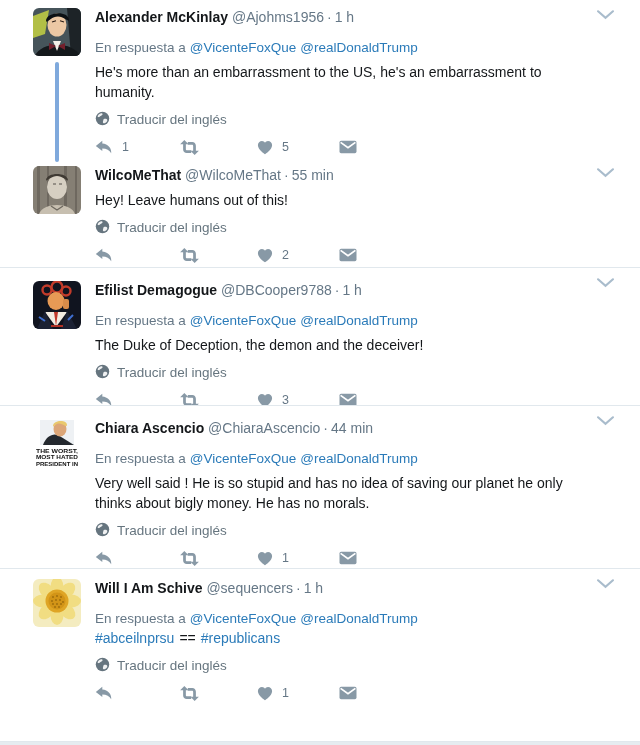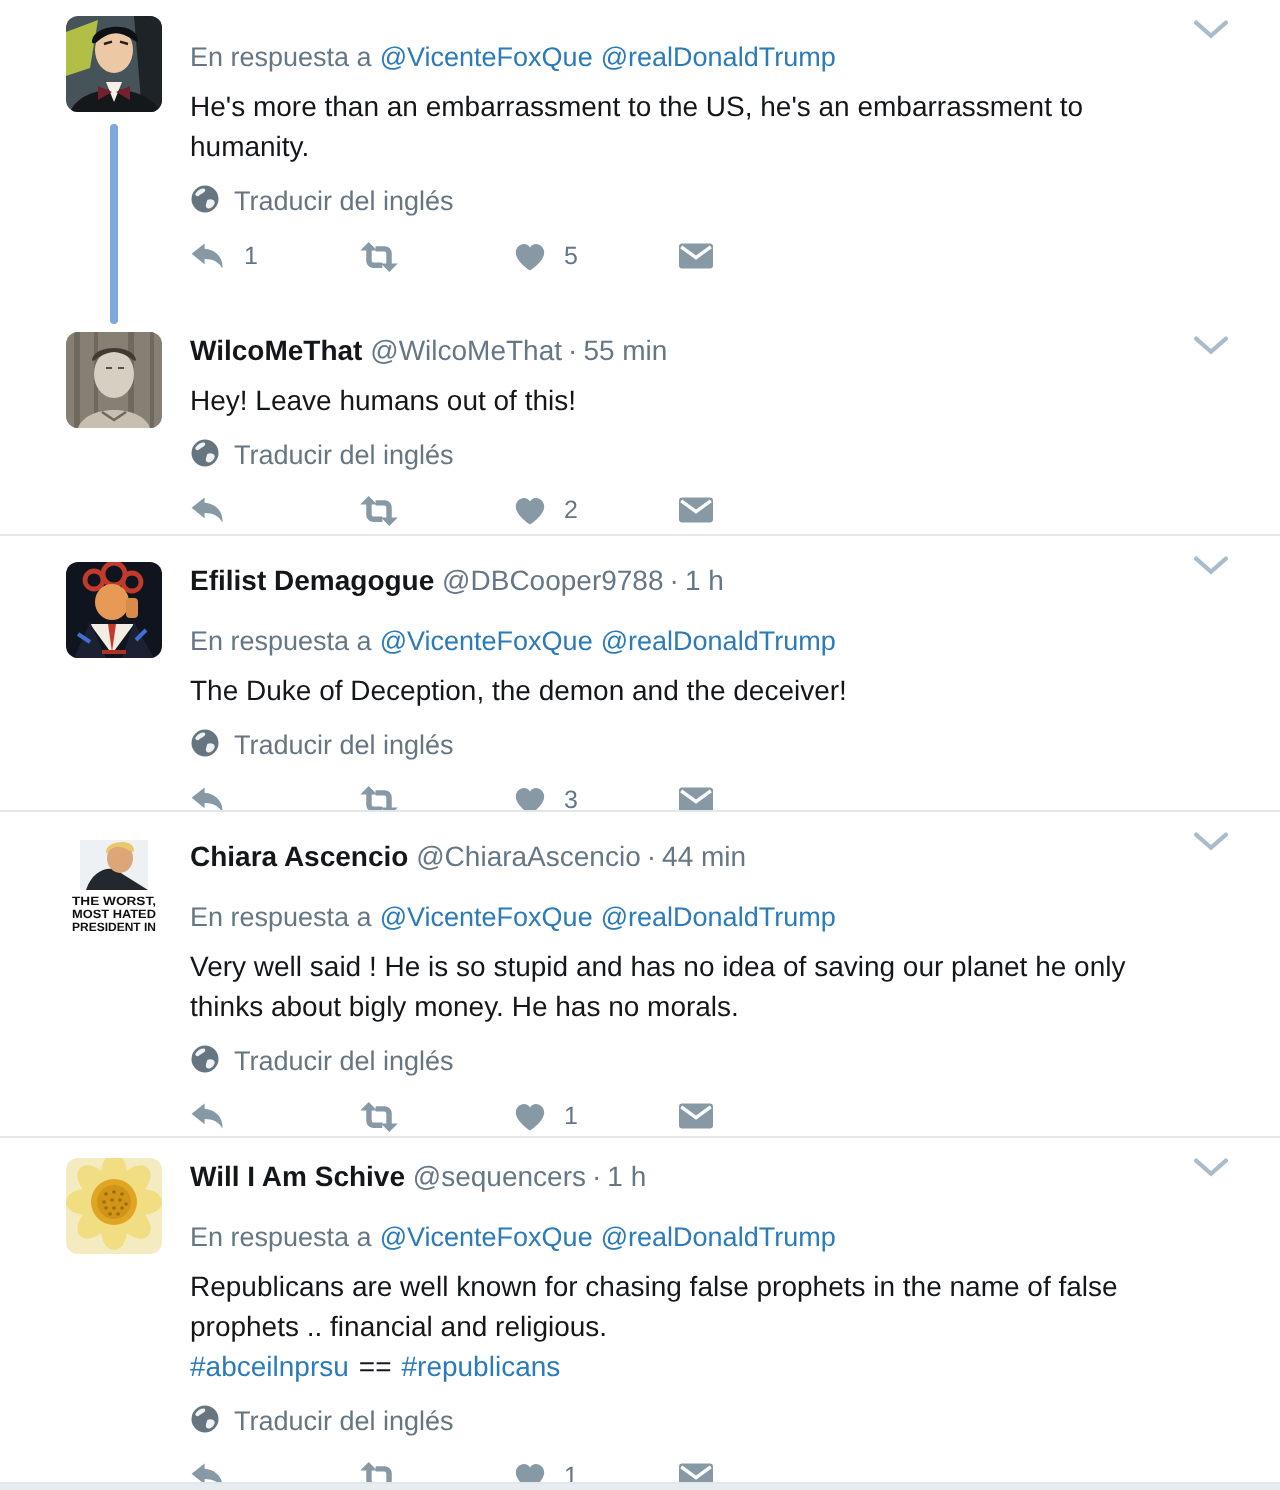--- a/index.html
+++ b/index.html
@@ -87,20 +87,24 @@
         <polygon points="20,33 28,33 24,43" fill="#f4f0e8"></polygon>
         <polygon points="16,35 23,38 16,42" fill="#74202c"></polygon>
         <polygon points="32,35 25,38 32,42" fill="#74202c"></polygon>
       </svg>
     </div>
     <div class="chev">
           <svg>
             <use href="#i-chev"></use>
           </svg>
         </div>
+    <div class="head">
+      <span class="name">Alexander McKinlay</span>
+      <span class="meta"> <span>@Ajohms1956</span><span class="dot">·</span><span>1 h</span></span>
+    </div>
     <div class="replyto">
       <span>En respuesta a</span><span class="link">@VicenteFoxQue</span><span class="link">@realDonaldTrump</span>
     </div>
     <p class="body">He's more than an embarrassment to the US, he's an embarrassment to
 humanity.</p>
     <div class="translate">
       <svg width="15" height="15" viewBox="0 0 14 14">
             <use href="#i-globe"></use>
           </svg>
       <span>Traducir del inglés</span>
@@ -352,22 +356,20 @@
             <use href="#i-chev"></use>
           </svg>
         </div>
     <div class="head">
       <span class="name">Will I Am Schive</span>
       <span class="meta"> <span>@sequencers</span><span class="dot">·</span><span>1 h</span></span>
     </div>
     <div class="replyto">
       <span>En respuesta a</span><span class="link">@VicenteFoxQue</span><span class="link">@realDonaldTrump</span>
     </div>
-    <p class="body">Republicans are well known for chasing false prophets in the name of false
-prophets .. financial and religious.</p>
     <p class="body tags"><span class="link">#abceilnprsu</span><span class="eq">==</span><span class="link">#republicans</span></p>
     <div class="translate">
       <svg width="15" height="15" viewBox="0 0 14 14">
             <use href="#i-globe"></use>
           </svg>
       <span>Traducir del inglés</span>
     </div>
     <div class="actions">
       <div class="action a-reply">
             <svg class="ic">

